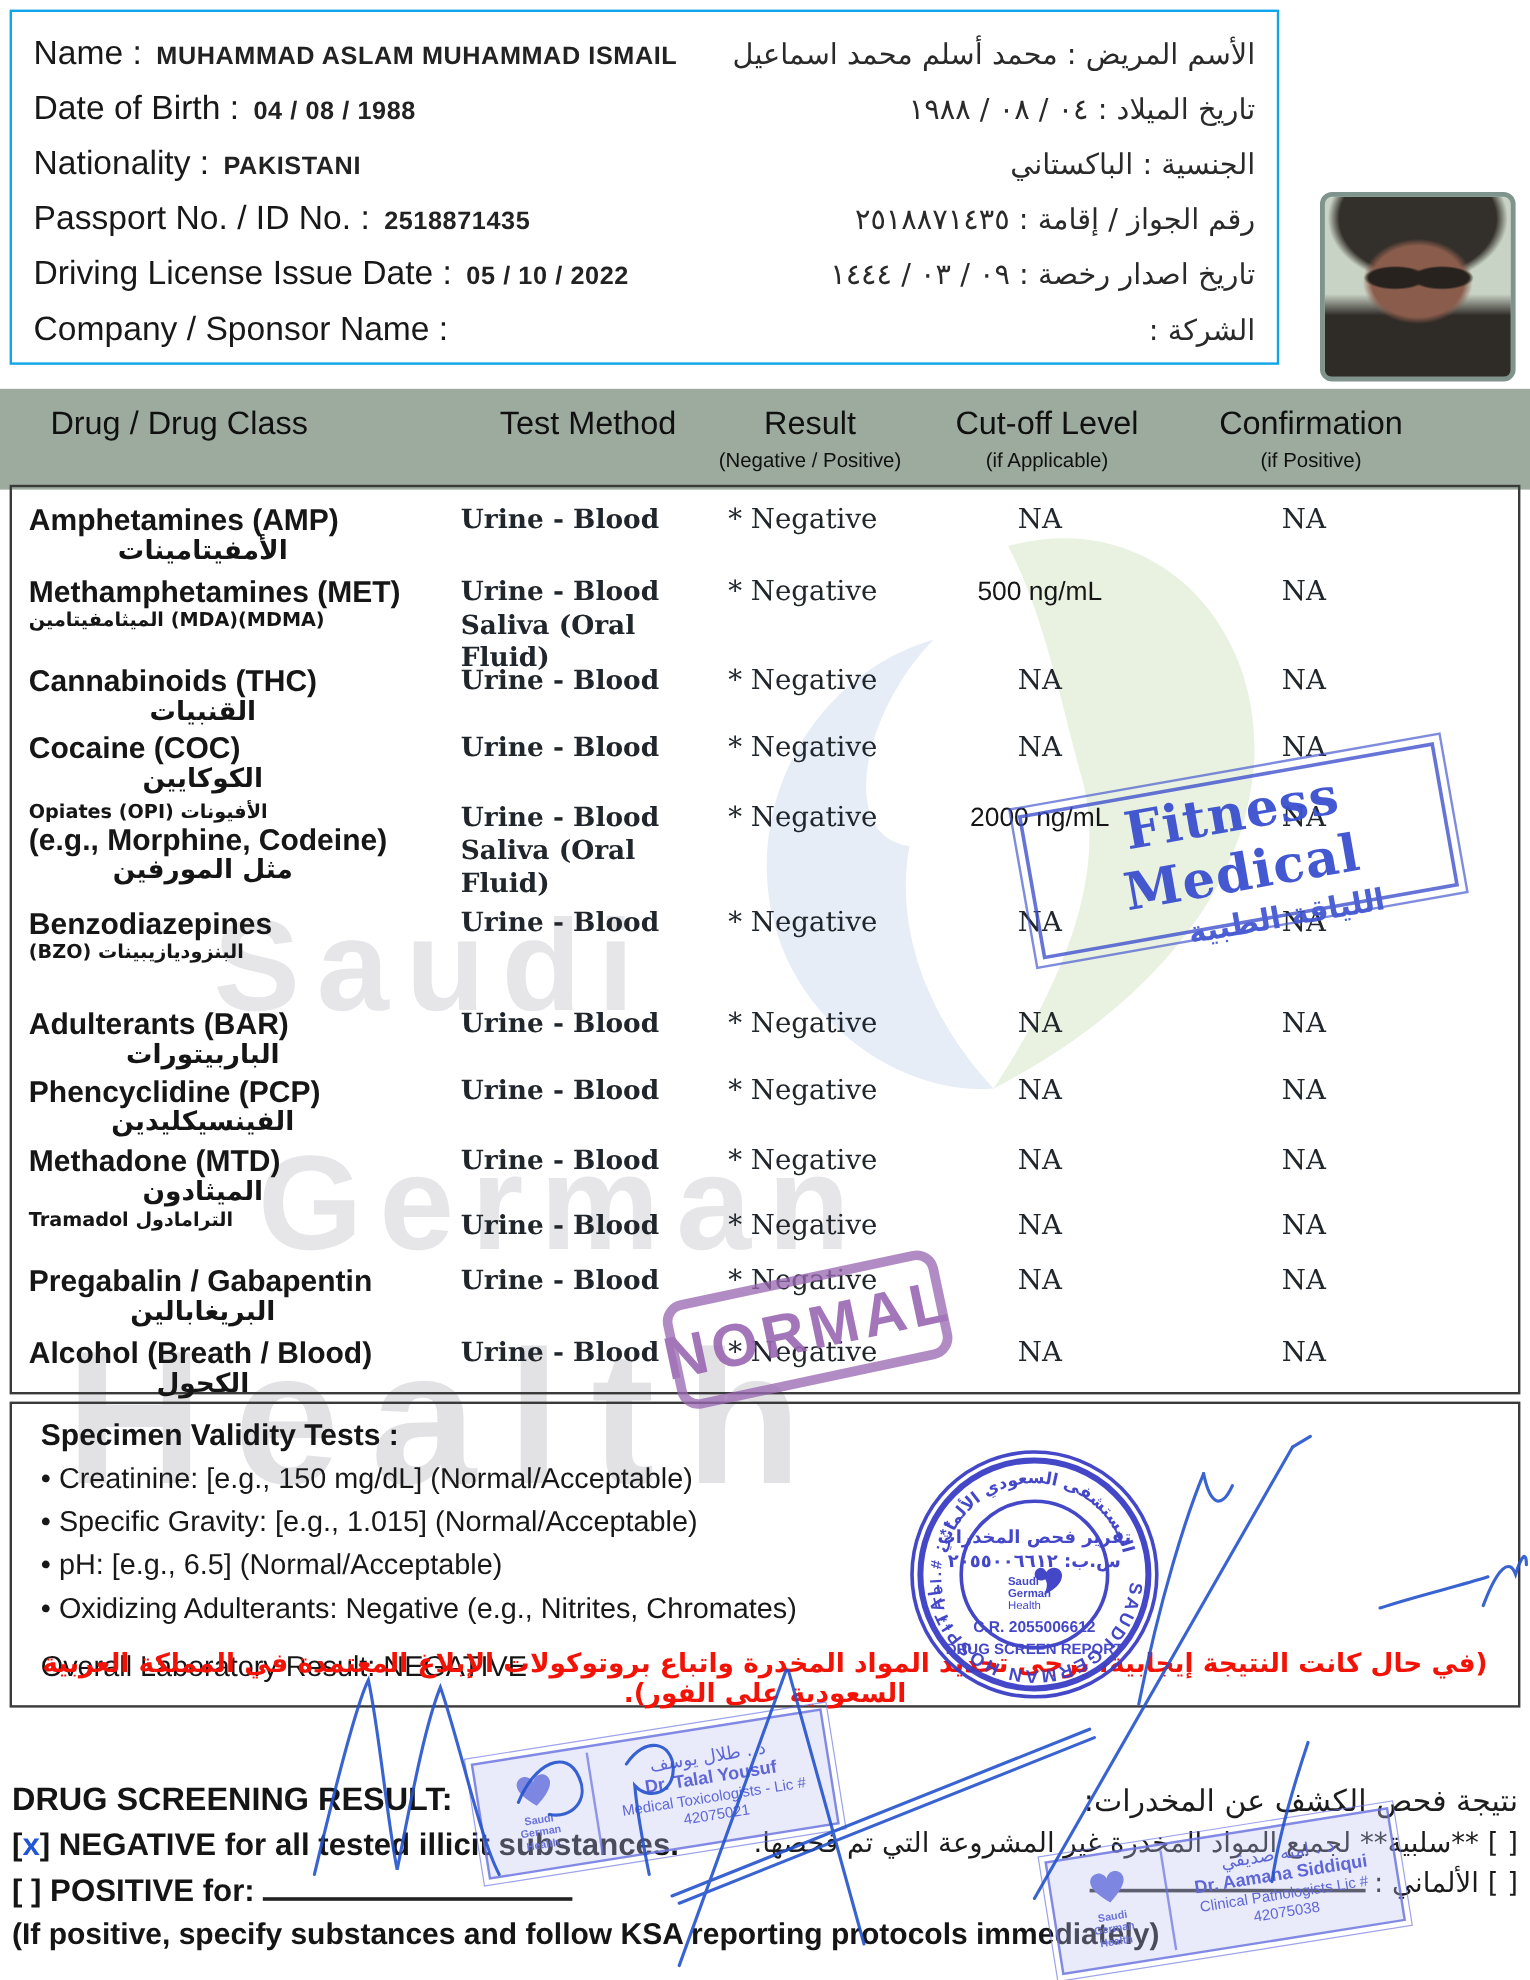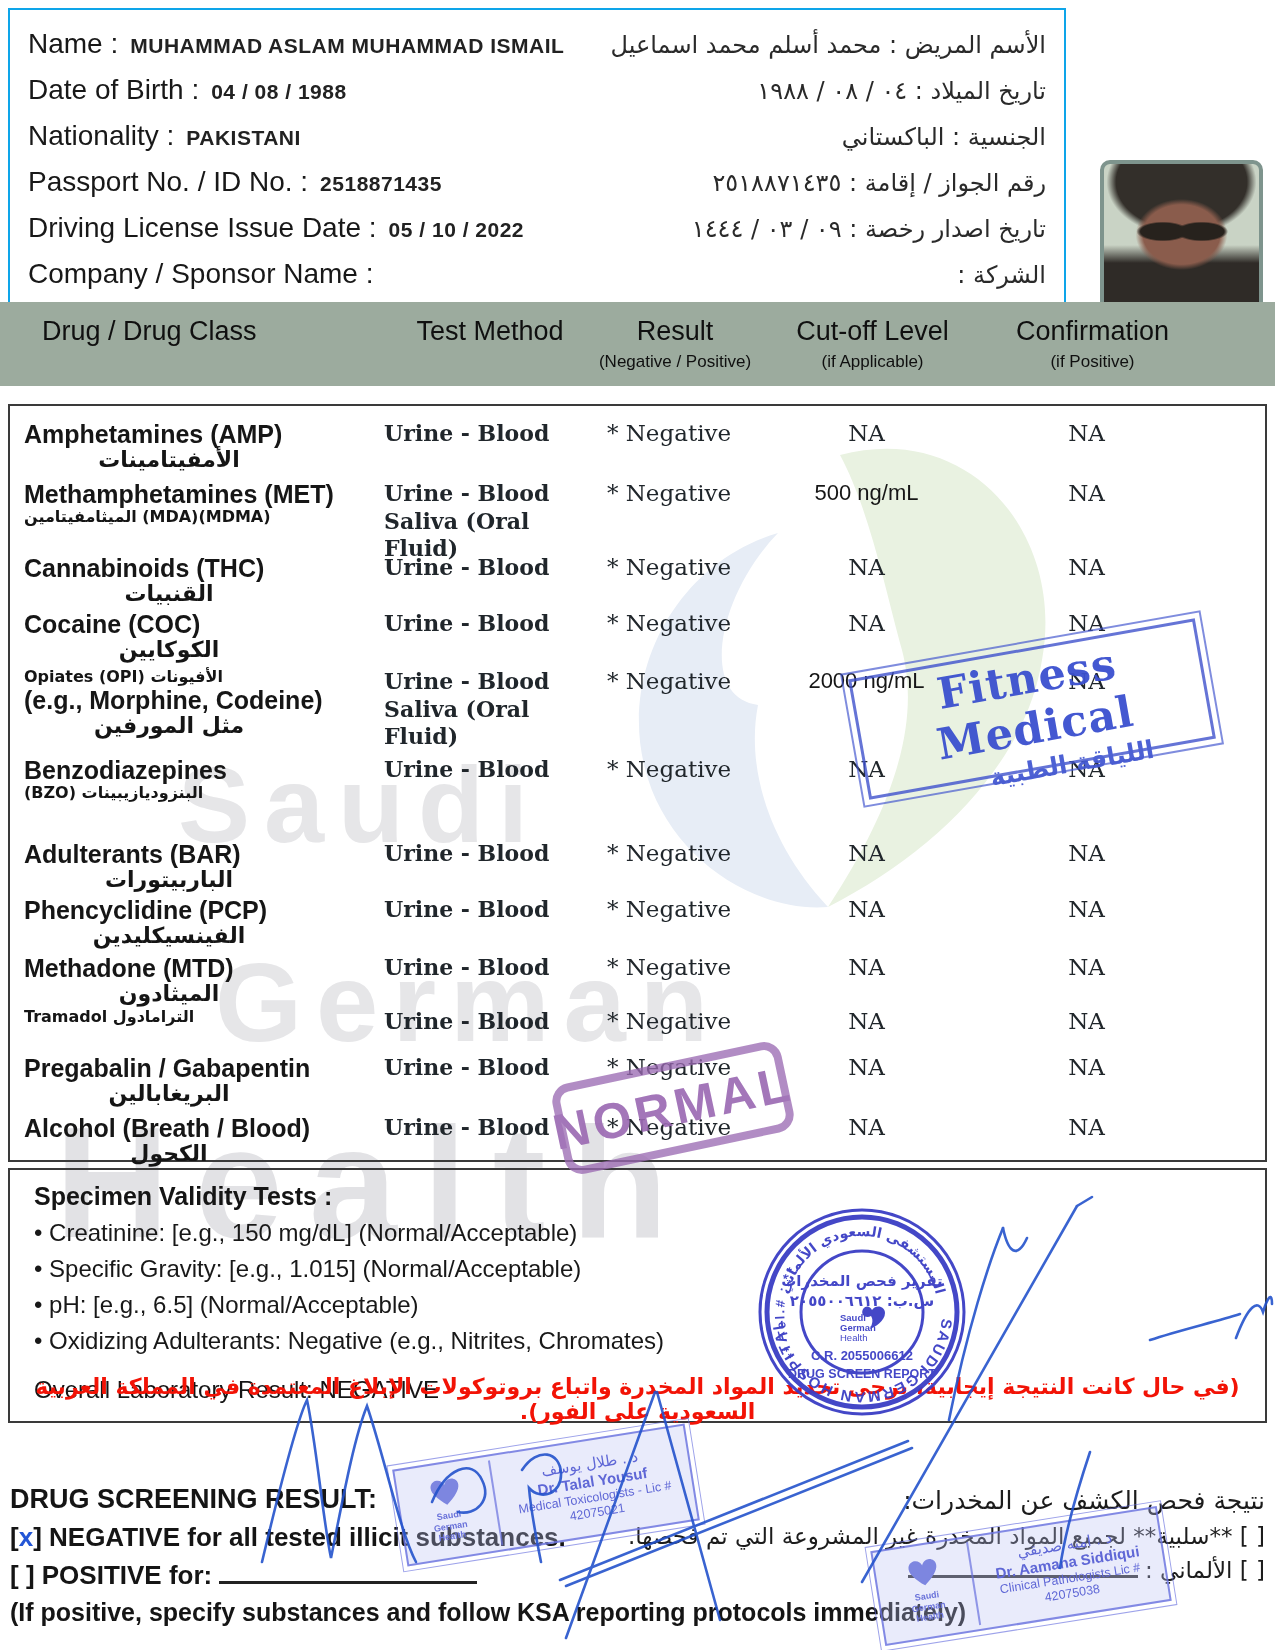--- a/index.html
+++ b/index.html
@@ -23,21 +23,21 @@
   .iar{direction:rtl;font-family:"DejaVu Sans",sans-serif;font-size:24px;color:#2a2a2a;white-space:nowrap;}
   #photo{left:1100px;top:160px;width:155px;height:150px;border:4px solid #7e948d;border-radius:10px;z-index:2;
          background-color:#c9d3c5;
          background-image:
            radial-gradient(18% 7% at 38% 45%, #27221d 0 80%, rgba(0,0,0,0) 95%),
            radial-gradient(18% 7% at 63% 45%, #27221d 0 80%, rgba(0,0,0,0) 95%),
            radial-gradient(40% 32% at 50% 47%, #8a5c4c 0 62%, rgba(138,92,76,0) 74%),
            radial-gradient(62% 46% at 50% 12%, #332f2a 0 68%, rgba(51,47,42,0) 78%),
            linear-gradient(rgba(0,0,0,0) 0 54%, #2f2b27 66% 100%);}
   
-  #thead{left:0;top:302px;width:1275px;height:84px;background:#9cab9e;z-index:2;
+  #thead{left:0;top:324px;width:1275px;height:84px;background:#9cab9e;z-index:2;
          display:grid;grid-template-columns:360px 200px 170px 225px 215px;padding-left:30px;box-sizing:border-box;
          align-content:center;row-gap:0;}
   .hcell{text-align:center;}
   .hcell .t{font-size:27px;color:#101010;display:block;}
   .hcell .s{font-size:17px;color:#101010;display:block;margin-top:5px;}
   .hc1{text-align:left;padding-left:12px;}
   #tbody{left:8px;top:404px;width:1259px;height:758px;border:2px solid #3a3a3a;z-index:2;box-sizing:border-box;
          display:flex;flex-direction:column;justify-content:space-between;padding:10px 0 6px 14px;}
   .trow{display:grid;grid-template-columns:360px 200px 170px 225px 215px;}
   .cell{padding-top:4px;}

